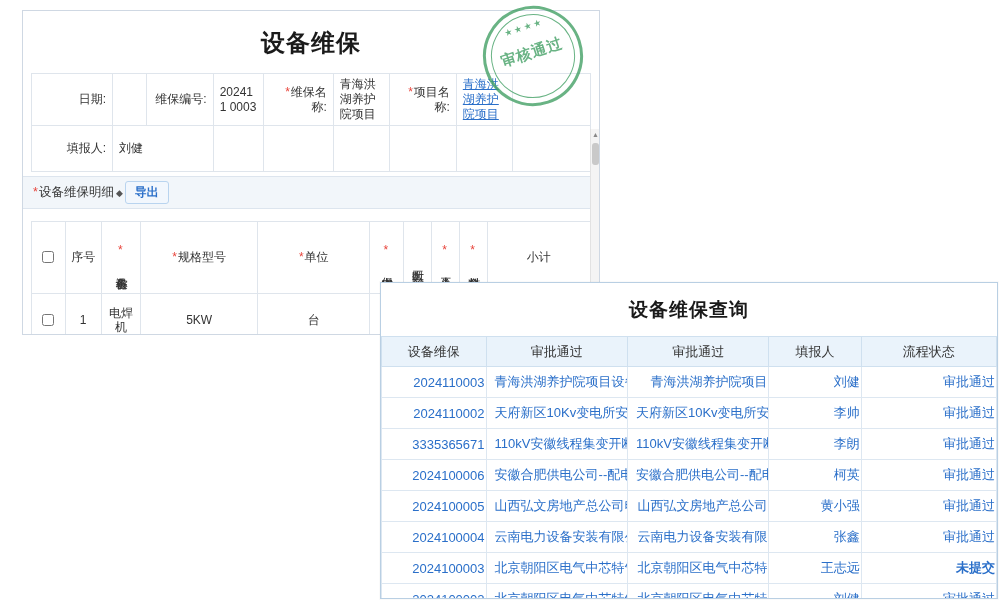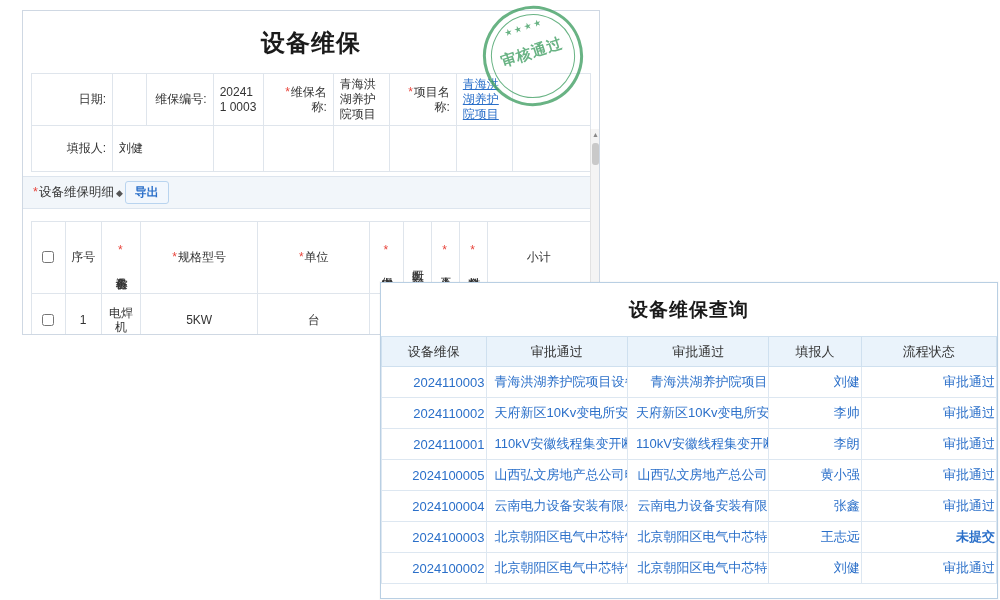--- a/index.html
+++ b/index.html
@@ -331,24 +331,31 @@
         <td class="dark status-ok">审批通过</td>
       </tr>
       <tr>
         <td>2024110002</td>
         <td class="qname">天府新区10Kv变电所安装</td>
         <td class="qname">天府新区10Kv变电所安</td>
         <td class="dark">李帅</td>
         <td class="dark status-ok">审批通过</td>
       </tr>
       <tr>
-        <td>2024110001</td>
+        <td>3335365671</td>
         <td class="qname">110kV安徽线程集变开断</td>
         <td class="qname">110kV安徽线程集变开断</td>
         <td class="dark">李朗</td>
+        <td class="dark status-ok">审批通过</td>
+      </tr>
+      <tr>
+        <td>2024100006</td>
+        <td class="qname">安徽合肥供电公司--配电</td>
+        <td class="qname">安徽合肥供电公司--配电</td>
+        <td class="dark">柯英</td>
         <td class="dark status-ok">审批通过</td>
       </tr>
       <tr>
         <td>2024100005</td>
         <td class="qname">山西弘文房地产总公司电</td>
         <td class="qname">山西弘文房地产总公司</td>
         <td class="dark">黄小强</td>
         <td class="dark status-ok">审批通过</td>
       </tr>
       <tr>

